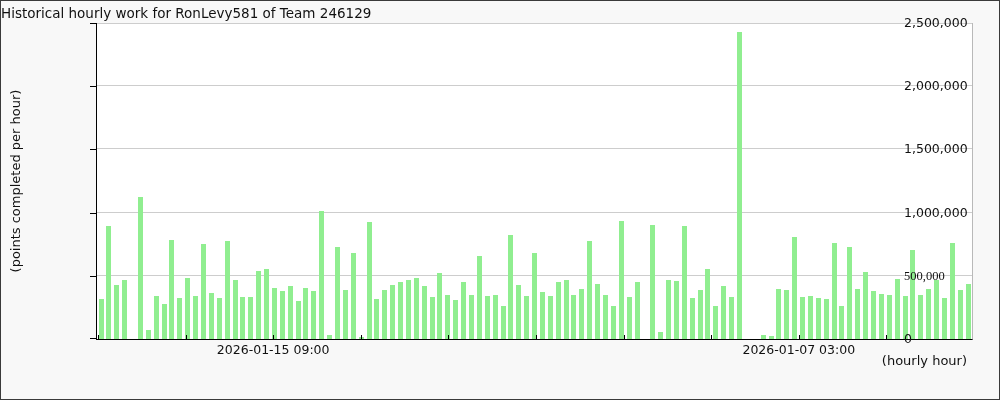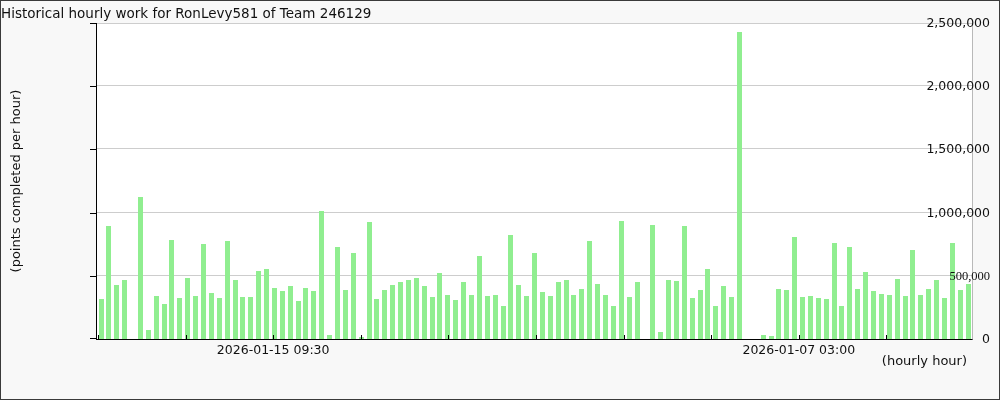--- a/index.html
+++ b/index.html
@@ -3,21 +3,21 @@
 <meta charset="utf-8">
 <style>
   html,body{margin:0;padding:0;}
   body{font-family:"DejaVu Sans","Liberation Sans",sans-serif;background:#ffffff;}
   #frame{position:relative;width:998px;height:398px;background:#f8f8f8;border:1px solid #3a3a3a;overflow:hidden;}
   #chart-title{position:absolute;top:4px;left:0;width:936px;font-size:13.5px;color:#111;}
   #y-axis-title{position:absolute;left:14px;top:180px;transform:translate(-50%,-50%) rotate(-90deg);white-space:nowrap;font-size:13px;color:#111;}
   #plot{position:absolute;left:95px;top:22px;width:875px;height:316px;background:#ffffff;border-left:1px solid #000;border-bottom:1px solid #000;border-right:1px solid #b9b9b9;overflow:visible;}
   .grid-line{position:absolute;left:0;width:100%;height:1px;background:#cdcdcd;}
   .bar{position:absolute;bottom:0;width:5px;background:#90ee90;}
-  .y-tick-label{position:absolute;right:9px;width:86px;text-align:right;font-size:12.5px;color:#111;height:14px;line-height:14px;}
+  .y-tick-label{position:absolute;right:9px;width:86px;font-size:12.5px;color:#111;height:14px;line-height:14px;}
   .y-tick-mark{position:absolute;width:6px;height:1px;background:#000;left:89px;}
   #x-ticks{position:absolute;left:95px;top:22px;width:876px;height:316px;overflow:hidden;pointer-events:none;}
   .x-tick-mark{position:absolute;bottom:0;width:1px;height:4px;background:#000;}
   .x-tick-label{position:absolute;top:341px;width:120px;margin-left:-60px;text-align:center;font-size:12.5px;color:#111;white-space:nowrap;}
   #x-axis-note{position:absolute;top:352px;right:32px;font-size:13px;color:#111;}
   #timer-cell{position:absolute;right:1px;bottom:1px;width:183px;height:25px;border-top:1px solid #000;display:flex;align-items:center;justify-content:flex-end;padding-right:3px;box-sizing:border-box;font-size:11.5px;color:#111;background:#f8f8f8;}
 </style>
 </head>
 <body>
 
@@ -158,15 +158,15 @@
     <div class="y-tick-label" style="top: 267.8px; font-family: Liberation Serif, serif;">500,000</div>
     <div class="y-tick-mark" style="top: 274.8px;"></div>
     <div class="y-tick-label" style="top: 204.6px;">1,000,000</div>
     <div class="y-tick-mark" style="top: 211.6px;"></div>
     <div class="y-tick-label" style="top: 141.4px;">1,500,000</div>
     <div class="y-tick-mark" style="top: 148.4px;"></div>
     <div class="y-tick-label" style="top: 78.2px;">2,000,000</div>
     <div class="y-tick-mark" style="top: 85.2px;"></div>
     <div class="y-tick-label" style="top: 15px;">2,500,000</div>
     <div class="y-tick-mark" style="top: 22px;"></div>
-    <div class="x-tick-label" style="left: 272.2px;">2026-01-15 09:30</div>
+    <div class="x-tick-label" style="left: 272.2px;">2026-01-15 09:00</div>
     <div class="x-tick-label" style="left: 797.8px;">2026-01-07 03:00</div>
   </div>
 
 </body></html>

